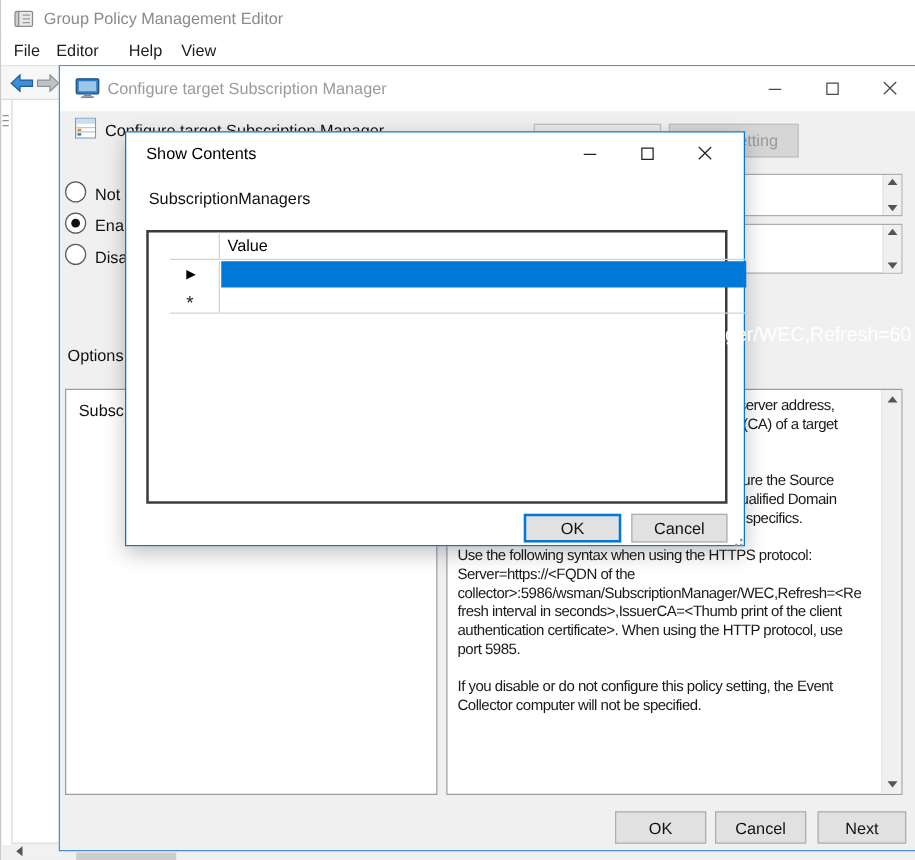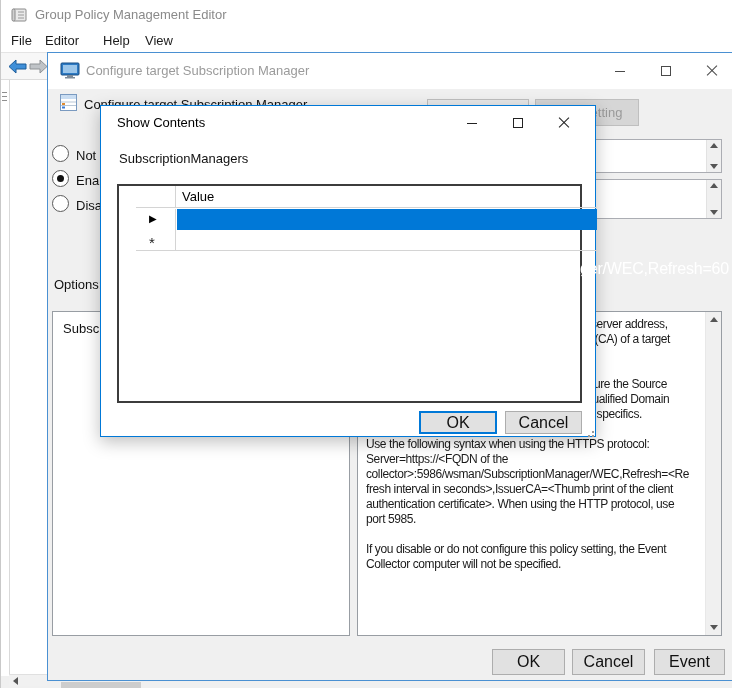--- a/index.html
+++ b/index.html
@@ -46,21 +46,21 @@
   .mini-scroll{position:absolute;right:0;top:0;bottom:0;width:15px;background:#f0f0f0;border-left:1px solid #e2e2e2;}
   .radio{left:4px;width:17px;height:17px;border:1px solid #5a5a5a;border-radius:50%;background:#fff;}
   .radio.checked::after{content:"";position:absolute;left:4px;top:4px;width:7px;height:7px;border-radius:50%;background:#111;}
   .radio-label{left:28px;font-size:13px;color:#111;white-space:nowrap;}
   .options-label{left:6px;top:224px;font-size:13px;color:#111;}
   .options-box{left:4px;top:258px;width:298px;height:325px;background:#fff;border:1px solid #989da3;}
   .options-text{position:absolute;left:10px;top:9px;font-size:13px;color:#111;white-space:nowrap;}
   .help-box{left:309px;top:258px;width:365px;height:325px;background:#fff;border:1px solid #989da3;}
   .help-text{position:absolute;left:8px;top:5px;width:334px;height:312px;font-size:12px;line-height:15px;letter-spacing:-0.4px;color:#1a1a1a;white-space:pre;overflow:hidden;}
   .help-scroll{position:absolute;right:0;top:0;bottom:0;width:16px;background:#f0f0f0;border-left:1px solid #e8e8e8;}
-  .dlg-btn{display:flex;align-items:center;justify-content:center;font-size:16px;color:#111;background:#e1e1e1;border:1px solid #adadad;}
+  .dlg-btn{display:flex;align-items:center;justify-content:center;font-size:13px;color:#111;background:#e1e1e1;border:1px solid #adadad;}
   .sw-ok{left:444px;top:596px;width:73px;height:26px;}
   .sw-cancel{left:524px;top:596px;width:73px;height:26px;}
   .sw-apply{left:606px;top:596px;width:71px;height:26px;}
 
   
   .show-contents{left:99px;top:105px;width:496px;height:332px;background:#fff;border:1px solid #0078d7;z-index:30;box-shadow:0 5px 16px rgba(0,0,0,0.25);padding-left:12px;}
   .sc-title{left:16px;top:9px;font-size:13px;color:#000;white-space:nowrap;}
   .sc-label{left:18px;top:45px;font-size:13px;color:#111;white-space:nowrap;}
   .sc-grid{left:16px;top:78px;width:465px;height:219px;background:#fff;border:2px solid #3c3c3c;}
   .sc-row{position:absolute;left:17px;width:461px;}
@@ -194,21 +194,21 @@
 If you disable or do not configure this policy setting, the Event
 Collector computer will not be specified.</div>
       <div class="help-scroll">
         <span class="tri tri-up" style="position:absolute;left:4px;top:5px"></span>
         <span class="tri tri-down" style="position:absolute;left:4px;bottom:5px"></span>
       </div>
     </div>
 
     <div class="abs dlg-btn sw-ok">OK</div>
     <div class="abs dlg-btn sw-cancel">Cancel</div>
-    <div class="abs dlg-btn sw-apply">Event</div>
+    <div class="abs dlg-btn sw-apply">Next</div>
   </div>
 
   <div class="abs show-contents">
     <span class="abs sc-title">Show Contents</span>
     <div class="abs wbtn" style="left:356px;top:4px;width:30px;height:26px;color:#222">
         <span class="glyph-min"></span>
       </div>
     <div class="abs wbtn" style="left:402px;top:4px;width:30px;height:26px;color:#222">
         <span class="glyph-max"></span>
       </div>

